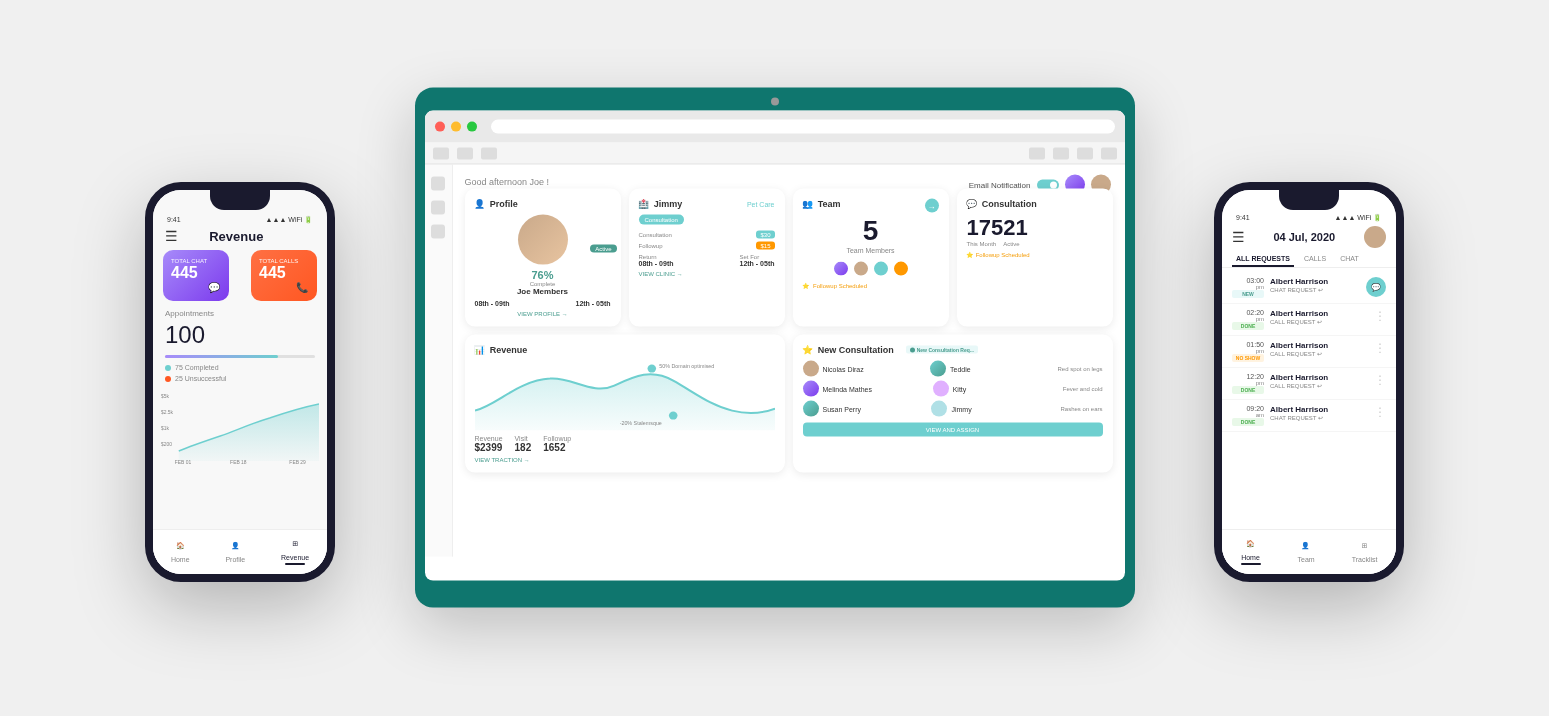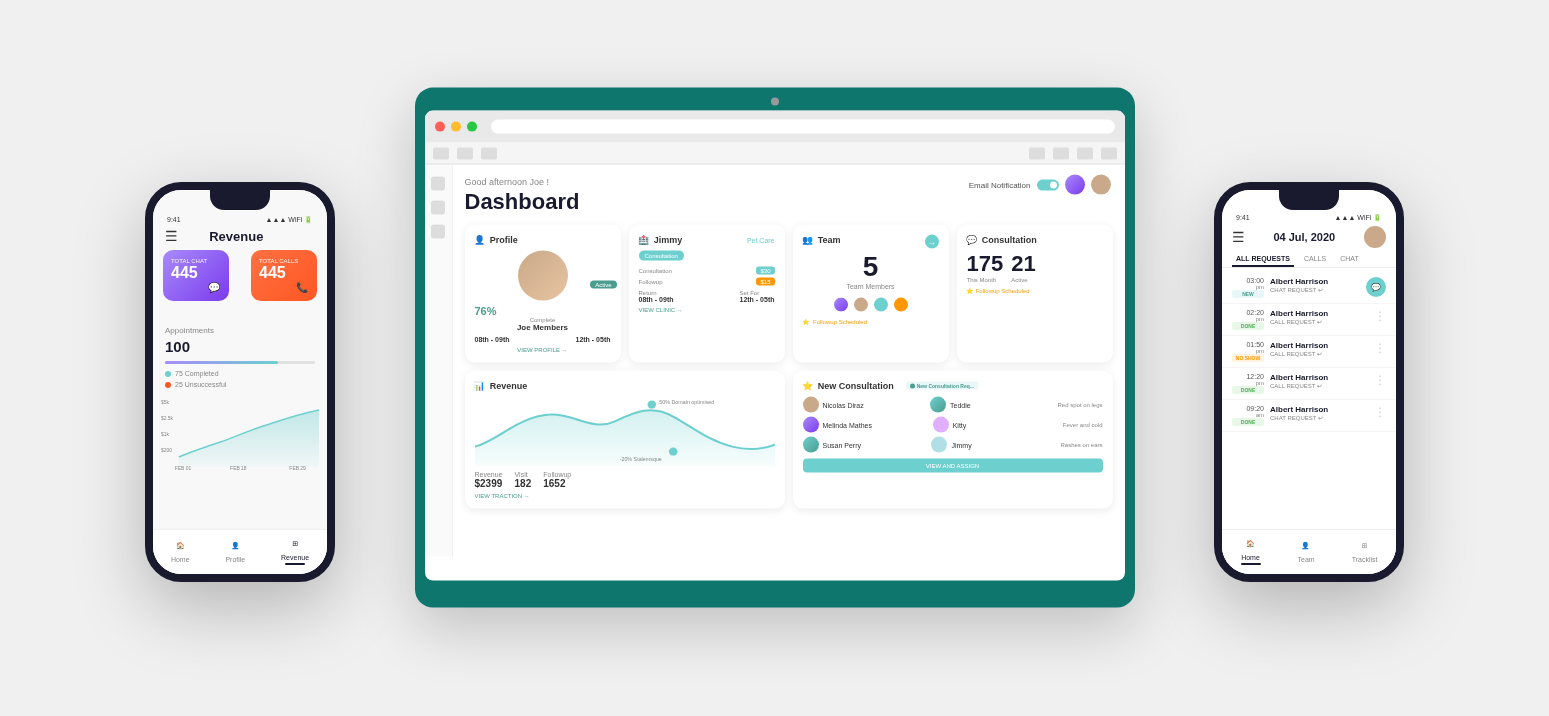--- a/index.html
+++ b/index.html
@@ -172,21 +172,21 @@
       width: 50px; height: 50px;
       border-radius: 50%;
       background: linear-gradient(135deg, #c9a98a, #e8c4a0);
       margin: 0 auto 4px;
       position: relative;
     }
     .profile-progress {
       font-size: 11px;
       font-weight: 700;
       color: #4a9d8f;
-      text-align: left;
+      text-align: center;
     }
     .profile-name {
       font-size: 8px;
       text-align: center;
       color: #333;
       font-weight: 600;
     }
     .profile-tag {
       background: #4a9d8f;
       color: #fff;
@@ -283,21 +283,20 @@
       display: flex;
       align-items: center;
       justify-content: center;
       font-size: 8px;
       color: #fff;
     }
 
     
     .consult-numbers {
       display: flex;
-      gap: 8px;
       margin-bottom: 4px;
     }
     .consult-num {
       font-size: 22px;
       font-weight: 700;
       color: #1a1a2e;
     }
     .consult-sub { font-size: 6px; color: #888; }
 
     
@@ -404,25 +403,24 @@
     }
     .metric-card-orange {
       background: linear-gradient(135deg, #ff7043, #ff5722);
     }
     .metric-label { font-size: 6px; opacity: 0.9; }
     .metric-value { font-size: 16px; font-weight: 700; }
     .phone-section-title {
       font-size: 8px;
       color: #888;
       padding: 0 12px 3px;
-      margin-top: 17px;
     }
     .phone-big-num {
-      font-size: 15px;
-      font-weight: 700;
+      font-size: 24px;
+      font-weight: 400;
       color: #1a1a2e;
       padding: 0 12px;
     }
     .progress-bar-bg {
       background: #e0e0e0;
       height: 3px;
       border-radius: 2px;
       margin: 6px 12px;
     }
     .progress-bar-fill {
@@ -609,21 +607,20 @@
 
       <div class="sidebar-mini">
         <div class="sidebar-icon"></div>
         <div class="sidebar-icon"></div>
         <div class="sidebar-icon"></div>
       </div>
 
       <div class="main-content" style="position:relative;">
 
         <div class="greeting">Good afternoon Joe !</div>
-        <div class="dashboard-title">Dashboard</div>
         <div class="header-right">
           <span>Email Notification</span>
           <div class="toggle-pill"></div>
           <div class="avatar-sm"></div>
           <div class="avatar-sm2"></div>
         </div>
 
         <div class="cards-grid">
 
           <div class="card">

